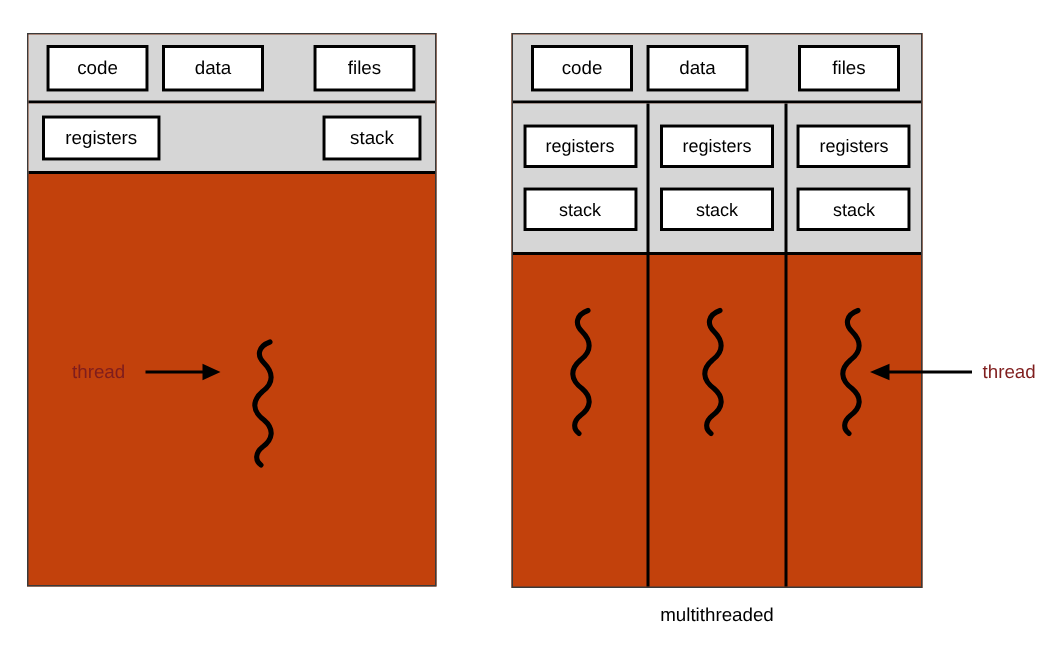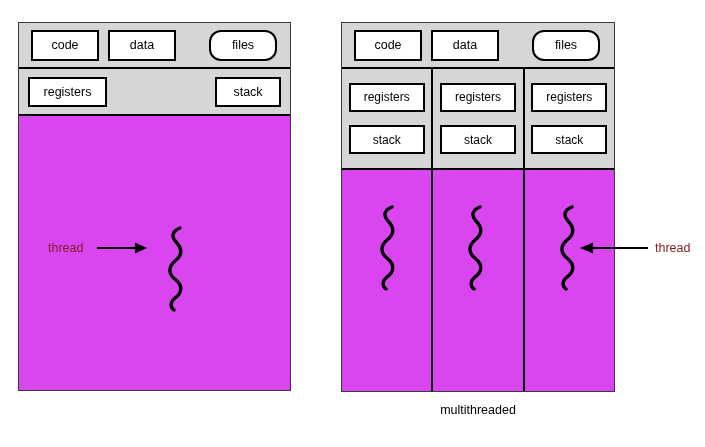--- a/index.html
+++ b/index.html
@@ -20,21 +20,21 @@
     left: 0; top: 0;
     width: 705px;
     height: 447px;
   }
 
   
   .panel {
     position: absolute;
     box-sizing: border-box;
     border: 1.5px solid #3a3a3a;
-    background: #d946ef;
+    background: #c2410c;
   }
   #panel-single { left: 18px;  top: 22px;  width: 273px; height: 369px; }
   #panel-multi  { left: 341px; top: 22px;  width: 274px; height: 370px; }
 
   
   .gray-band {
     position: absolute;
     box-sizing: border-box;
     background: #d6d6d6;
   }
@@ -102,21 +102,21 @@
 
   
   .top-box {
     position: absolute;
     top: 7px;
     height: 31px;
     width: 68px;
   }
   .top-box.b1 { left: 12px; }
   .top-box.b2 { left: 89px; }
-  .top-box.b3 { left: 190px; border-radius: 12px; }
+  .top-box.b3 { left: 190px; }
 
   
   #single-registers {
     position: absolute;
     left: 9px; top: 8px;
     width: 79px; height: 30px;
   }
   #single-stack {
     position: absolute;
     right: 9px; top: 8px;

